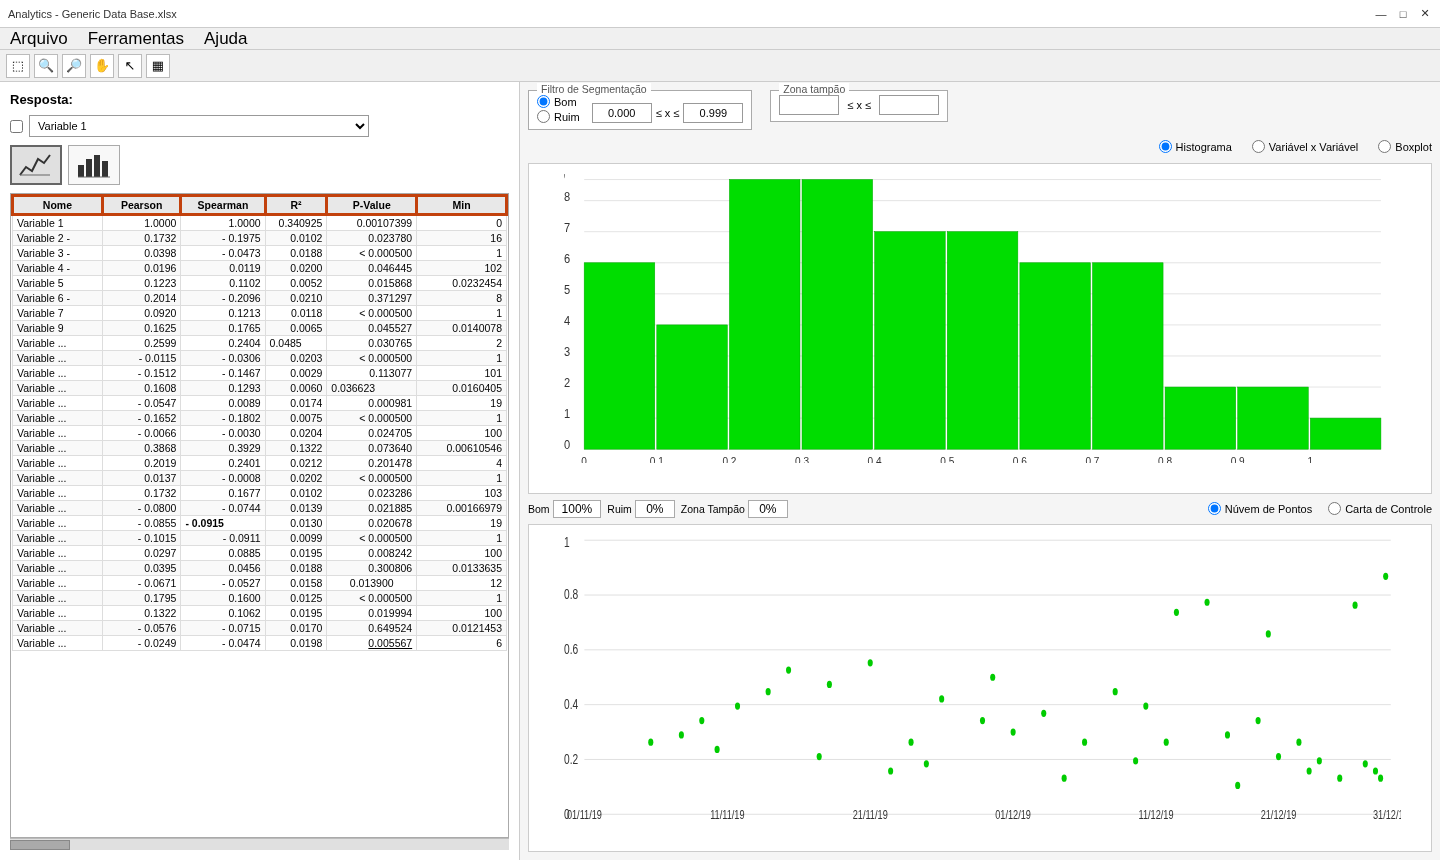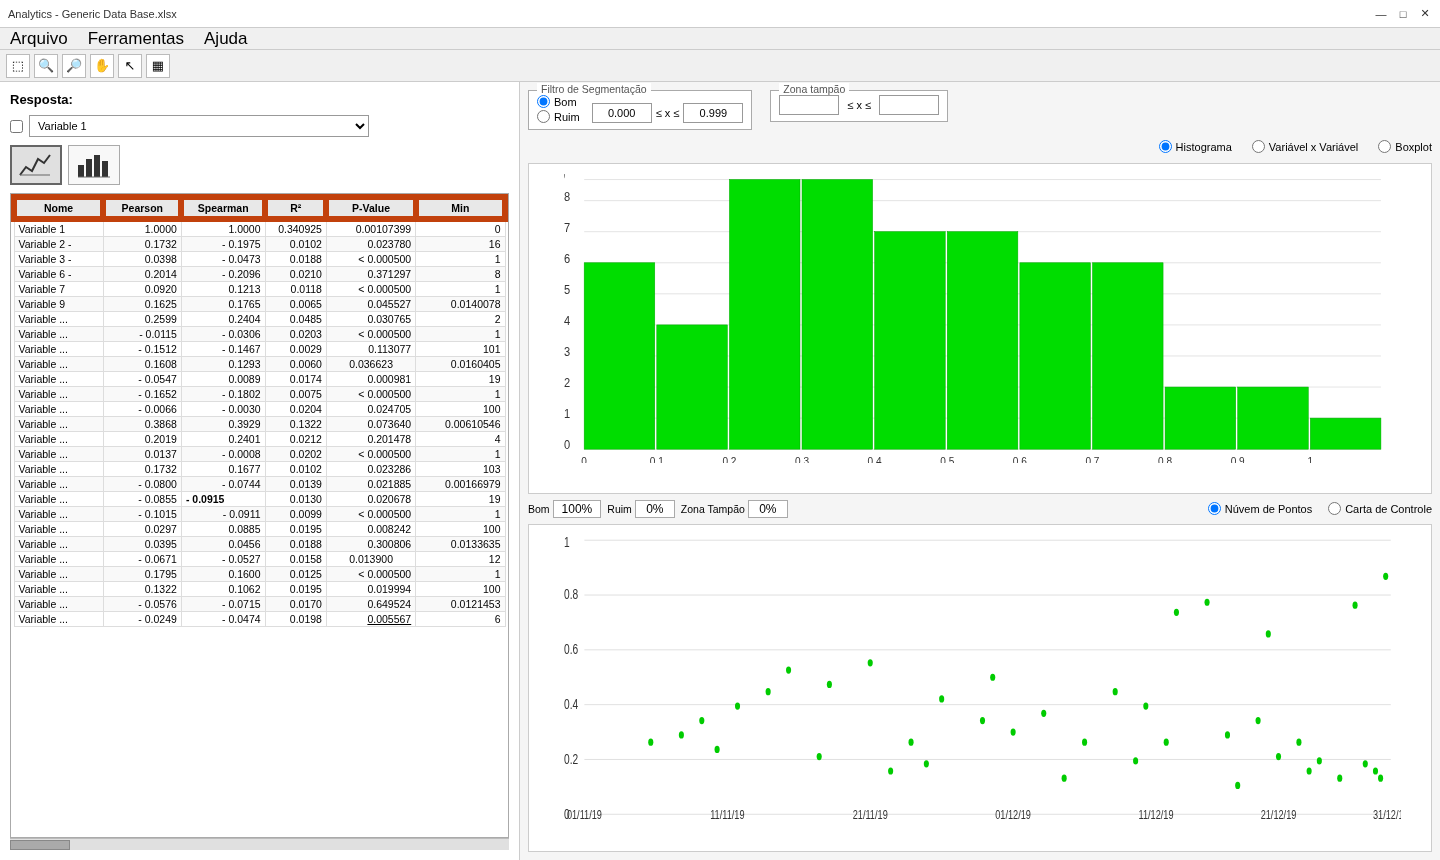--- a/index.html
+++ b/index.html
@@ -102,21 +102,21 @@
       overflow: auto;
       border: 1px solid #aaa;
     }
     .data-table {
       width: 100%;
       border-collapse: collapse;
       font-size: 10.5px;
     }
     .data-table th {
       background: #e8e8e8;
-      border: 6px solid #c2410c;
+      border: 3px solid #c2410c;
       padding: 2px 4px;
       text-align: center;
       font-weight: bold;
       position: sticky;
       top: 0;
       z-index: 1;
       margin-top: 6px;
     }
     .data-table td {
       border: 1px solid #ddd;
@@ -301,20 +301,36 @@
             </tr>
             <tr>
               <td class="col-nome">Variable 3 -</td>
               <td class="col-pearson" style="text-align: right;">0.0398</td>
               <td class="col-spearman" style="text-align: right;">- 0.0473</td>
               <td class="col-r2" style="text-align: right;">0.0188</td>
               <td class="col-pvalue" style="text-align: right;">&lt; 0.000500</td>
               <td class="col-min" style="text-align: right;">1</td>
             </tr>
             <tr>
+              <td class="col-nome">Variable 4 -</td>
+              <td class="col-pearson" style="text-align: right;">0.0196</td>
+              <td class="col-spearman" style="text-align: right;">0.0119</td>
+              <td class="col-r2" style="text-align: right;">0.0200</td>
+              <td class="col-pvalue" style="text-align: right;">0.046445</td>
+              <td class="col-min" style="text-align: right;">102</td>
+            </tr>
+            <tr>
+              <td class="col-nome">Variable 5</td>
+              <td class="col-pearson" style="text-align: right;">0.1223</td>
+              <td class="col-spearman" style="text-align: right;">0.1102</td>
+              <td class="col-r2" style="text-align: right;">0.0052</td>
+              <td class="col-pvalue" style="text-align: right;">0.015868</td>
+              <td class="col-min" style="text-align: right;">0.0232454</td>
+            </tr>
+            <tr>
               <td class="col-nome">Variable 6 -</td>
               <td class="col-pearson" style="text-align: right;">0.2014</td>
               <td class="col-spearman" style="text-align: right;">- 0.2096</td>
               <td class="col-r2" style="text-align: right;">0.0210</td>
               <td class="col-pvalue" style="text-align: right;">0.371297</td>
               <td class="col-min" style="text-align: right;">8</td>
             </tr>
             <tr>
               <td class="col-nome">Variable 7</td>
               <td class="col-pearson" style="text-align: right;">0.0920</td>
@@ -328,21 +344,21 @@
               <td class="col-pearson" style="text-align: right;">0.1625</td>
               <td class="col-spearman" style="text-align: right;">0.1765</td>
               <td class="col-r2" style="text-align: right;">0.0065</td>
               <td class="col-pvalue" style="text-align: right;">0.045527</td>
               <td class="col-min" style="text-align: right;">0.0140078</td>
             </tr>
             <tr>
               <td class="col-nome">Variable ...</td>
               <td class="col-pearson" style="text-align: right;">0.2599</td>
               <td class="col-spearman" style="text-align: right;">0.2404</td>
-              <td class="col-r2" style="text-align: right;">0.0485</td>
+              <td class="col-r2" style="text-align: left;">0.0485</td>
               <td class="col-pvalue" style="text-align: right;">0.030765</td>
               <td class="col-min" style="text-align: right;">2</td>
             </tr>
             <tr>
               <td class="col-nome">Variable ...</td>
               <td class="col-pearson" style="text-align: right;">- 0.0115</td>
               <td class="col-spearman" style="text-align: right;">- 0.0306</td>
               <td class="col-r2" style="text-align: right;">0.0203</td>
               <td class="col-pvalue" style="text-align: right;">&lt; 0.000500</td>
               <td class="col-min" style="text-align: right;">1</td>
@@ -353,21 +369,21 @@
               <td class="col-spearman" style="text-align: right;">- 0.1467</td>
               <td class="col-r2" style="text-align: right;">0.0029</td>
               <td class="col-pvalue" style="text-align: right;">0.113077</td>
               <td class="col-min" style="text-align: right;">101</td>
             </tr>
             <tr>
               <td class="col-nome">Variable ...</td>
               <td class="col-pearson" style="text-align: right;">0.1608</td>
               <td class="col-spearman" style="text-align: right;">0.1293</td>
               <td class="col-r2" style="text-align: right;">0.0060</td>
-              <td class="col-pvalue" style="text-align: center;">0.036623</td>
+              <td class="col-pvalue" style="text-align: left;">0.036623</td>
               <td class="col-min" style="text-align: right;">0.0160405</td>
             </tr>
             <tr>
               <td class="col-nome">Variable ...</td>
               <td class="col-pearson" style="text-align: right;">- 0.0547</td>
               <td class="col-spearman" style="text-align: right;">0.0089</td>
               <td class="col-r2" style="text-align: right;">0.0174</td>
               <td class="col-pvalue" style="text-align: right;">0.000981</td>
               <td class="col-min" style="text-align: right;">19</td>
             </tr>

